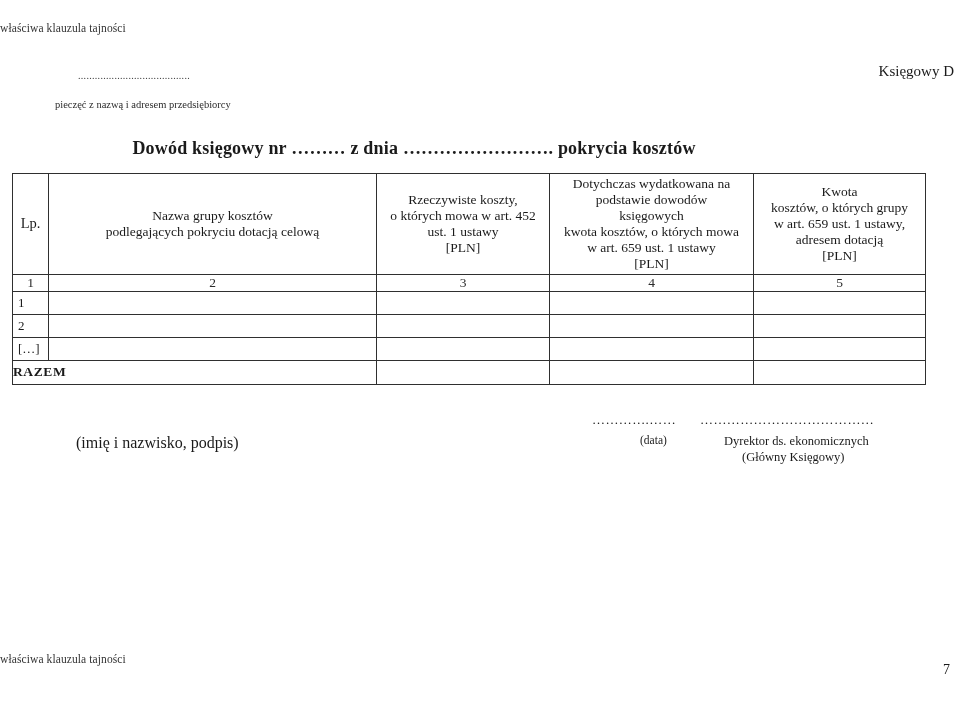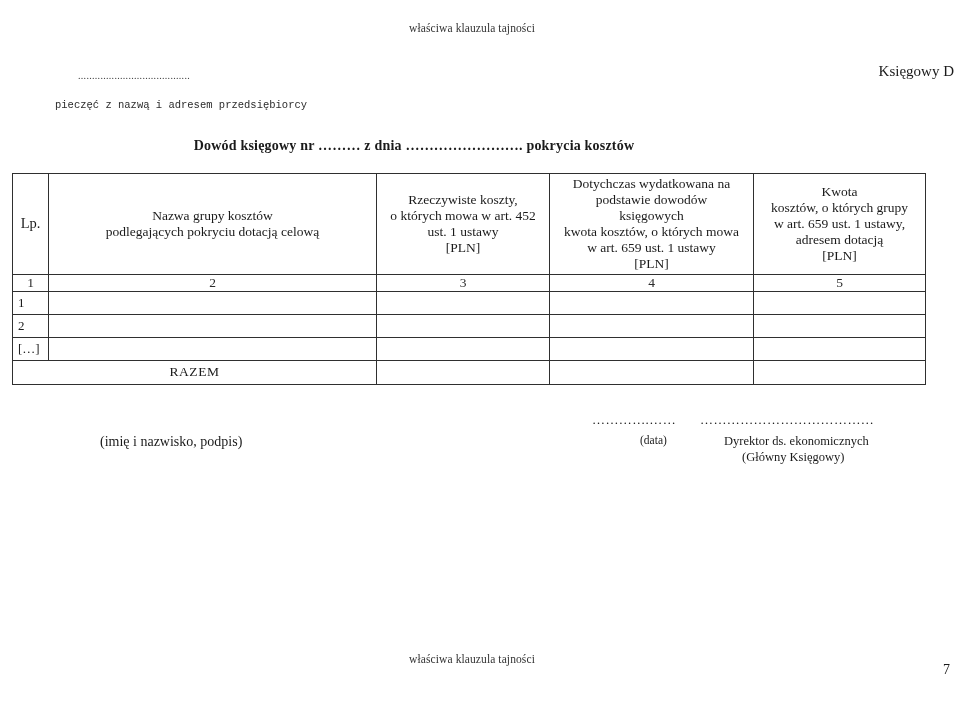--- a/index.html
+++ b/index.html
@@ -20,21 +20,20 @@
   .page {
     position: absolute;
     inset: 0;
   }
 
   
   .classification {
     position: absolute;
     left: 0;
     width: 944px;
-    text-align: center;
     font-size: 11.5px;
     color: #333333;
     letter-spacing: 0.1px;
   }
   .classification.top  { top: 22px; }
   .classification.bot  { top: 653px; }
 
   
   .stamp-dots {
     position: absolute;
@@ -46,40 +45,39 @@
     letter-spacing: 0.3px;
     white-space: nowrap;
     overflow: hidden;
   }
   .stamp-caption {
     position: absolute;
     left: 55px;
     top: 99px;
     font-size: 10.5px;
     color: #2b2b2b;
-    font-family: Liberation Mono, monospace;
   }
 
   
   .annex {
     position: absolute;
     right: 24px;
     top: 63px;
     font-size: 15px;
     color: #1a1a1a;
   }
 
   
   .doc-title {
     position: absolute;
     left: 0;
     top: 138px;
     width: 828px;
     text-align: center;
-    font-size: 14px;
+    font-size: 18px;
     font-weight: bold;
     letter-spacing: 0.2px;
   }
 
   
   .table-wrap {
     position: absolute;
     left: 12px;
     top: 173px;
     width: 913px;
@@ -129,42 +127,42 @@
   .datarow td.lp-cell {
     text-align: left;
     padding-left: 5px;
     font-size: 13px;
   }
 
   .total-row td {
     height: 23px;
   }
   .total-label {
-    text-align: center;
-    font-weight: normal;
+    text-align: left;
+    font-weight: bold;
     font-size: 14px;
     letter-spacing: 0.6px;
     padding-right: 164px;
   }
 
   
   .sig {
     position: absolute;
     font-size: 13.5px;
     color: #1a1a1a;
     white-space: nowrap;
   }
   .sig-prep {
     left: 18px;
     top: 412px;
   }
   .sig-prep-caption {
-    left: 100px;
+    left: 76px;
     top: 434px;
-    font-size: 14px;
+    font-size: 16px;
   }
   .sig-data-dots {
     left: 592px;
     top: 412px;
     font-size: 13px;
     letter-spacing: 0.4px;
   }
   .sig-data-caption {
     left: 640px;
     top: 434px;

